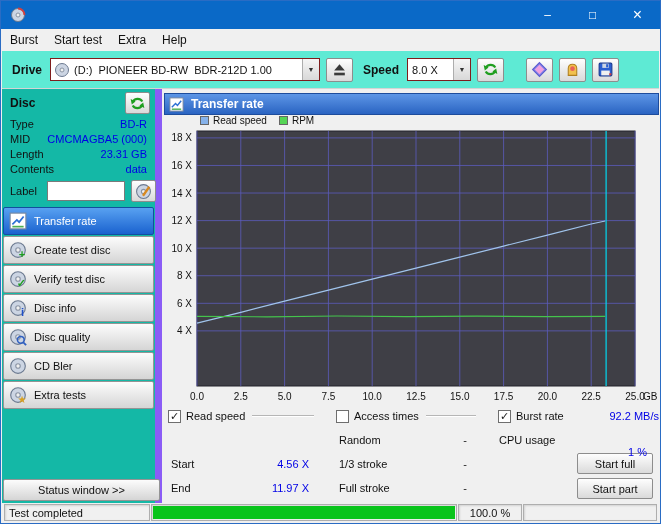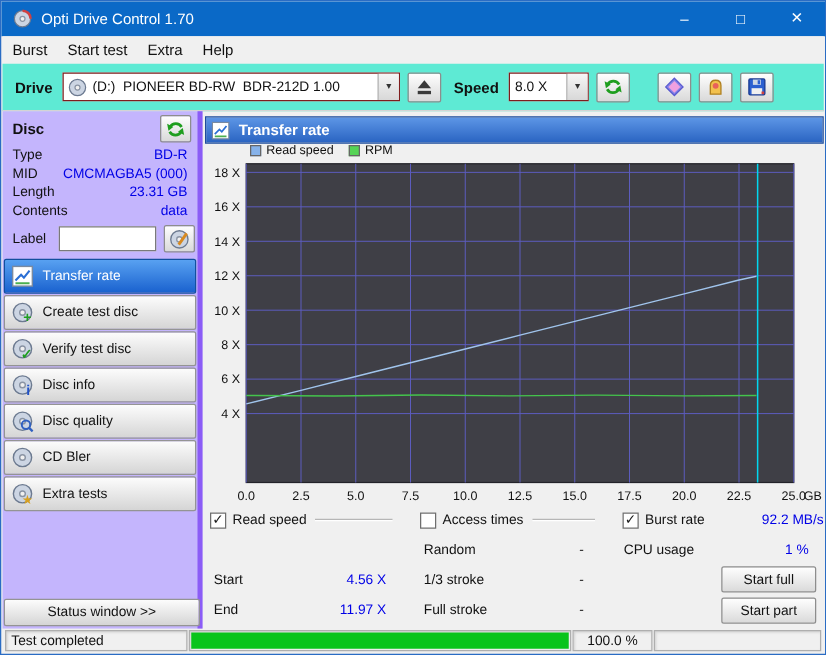--- a/index.html
+++ b/index.html
@@ -27,21 +27,21 @@
   #speed-combo{width:64px}
   .combo .ctext{padding-left:4px;white-space:pre;overflow:hidden}
   .combo .ic{width:16px;height:16px;margin-left:3px;flex:none}
   .combo .arrow{margin-left:auto;width:17px;height:100%;background:linear-gradient(#f6f6f6,#d8d8d8);border-left:1px solid #adadad;display:flex;align-items:center;justify-content:center;font-size:7px;color:#333;flex:none}
   .tb-btn{width:27px;height:24px;margin-left:6px;background:linear-gradient(#fefefe,#d9d9d9);border:1px solid #8d8d8d;border-radius:2px;display:flex;align-items:center;justify-content:center;flex:none}
   .tb-btn .ic,.tb-btn svg{width:17px;height:17px;display:block}
   .ic svg{width:100%;height:100%;display:block}
   .gap{width:16px}
 
   
-  #left-panel{position:absolute;left:1px;top:88px;width:160px;bottom:20px;background:#c4b5fd;border-right:4px solid #8b5cf6}
+  #left-panel{position:absolute;left:1px;top:88px;width:160px;bottom:20px;background:#14b8a6;border-right:7px solid #8b5cf6}
   #disc-header{display:flex;align-items:center;padding:3px 5px 2px 8px;height:27px}
   #disc-header b{font-size:12px;color:#111}
   #disc-header .tb-btn{margin-left:auto;width:25px;height:22px}
   .disc-field{display:flex;padding:2px 8px 1px 8px;font-size:11px;color:#111}
   .disc-field .val{margin-left:auto;color:#0000e6}
   #label-row{display:flex;align-items:center;padding:4px 5px 5px 8px}
   #label-row .flabel{font-size:11px;color:#111}
   #label-row input{width:78px;height:20px;border:1px solid #7a7a7a;margin-left:10px;font-size:11px;padding:0 3px;font-family:"Liberation Sans",sans-serif}
   #label-row .tb-btn{margin-left:6px;width:25px;height:22px}
   .side-btn{display:flex;align-items:center;height:28px;margin:0 1px 1px 1px;background:linear-gradient(#fcfcfc,#d5d5d5);border:1px solid #949494;border-radius:2px;font-size:11px;color:#111;cursor:default}
@@ -90,21 +90,20 @@
 <div id="window">
 
   <div id="titlebar">
     <span id="title-icon">
         <svg viewBox="0 0 16 16">
           <circle cx="8" cy="8" r="6.5" fill="#ccd5e3" stroke="#6c7a90"></circle>
           <circle cx="8" cy="8" r="2" fill="#f0f0f0" stroke="#8a94a4"></circle>
           <path d="M8,1.5 A6.5 6.5 0 0 1 14.5,8" fill="none" stroke="#d04040" stroke-width="2"></path>
         </svg>
       </span>
-    <span id="title-text">Opti Drive Control 1.70</span>
     <div id="win-btns">
       <div class="win-btn">–</div>
       <div class="win-btn">□</div>
       <div class="win-btn close">×</div>
     </div>
   </div>
 
   <div id="menubar">
       <span class="menu-item">Burst</span>
       <span class="menu-item">Start test</span>
@@ -402,17 +401,17 @@
       <span class="val">-</span>
     </div>
     <div class="stat-row" style="left: 338px; top: 457px; width: 128px;">
       <span class="lbl">1/3 stroke</span>
       <span class="val">-</span>
     </div>
     <div class="stat-row" style="left: 338px; top: 481px; width: 128px;">
       <span class="lbl">Full stroke</span>
       <span class="val">-</span>
     </div>
-    <div class="stat-row" style="left: 498px; top: 433px; width: 148px;">
+    <div class="stat-row" style="left: 498px; top: 433px; width: 148px; flex-direction: column;">
       <span class="lbl">CPU usage</span>
       <span class="val blue">1 %</span>
     </div>
   </div>
 
 </body></html>

